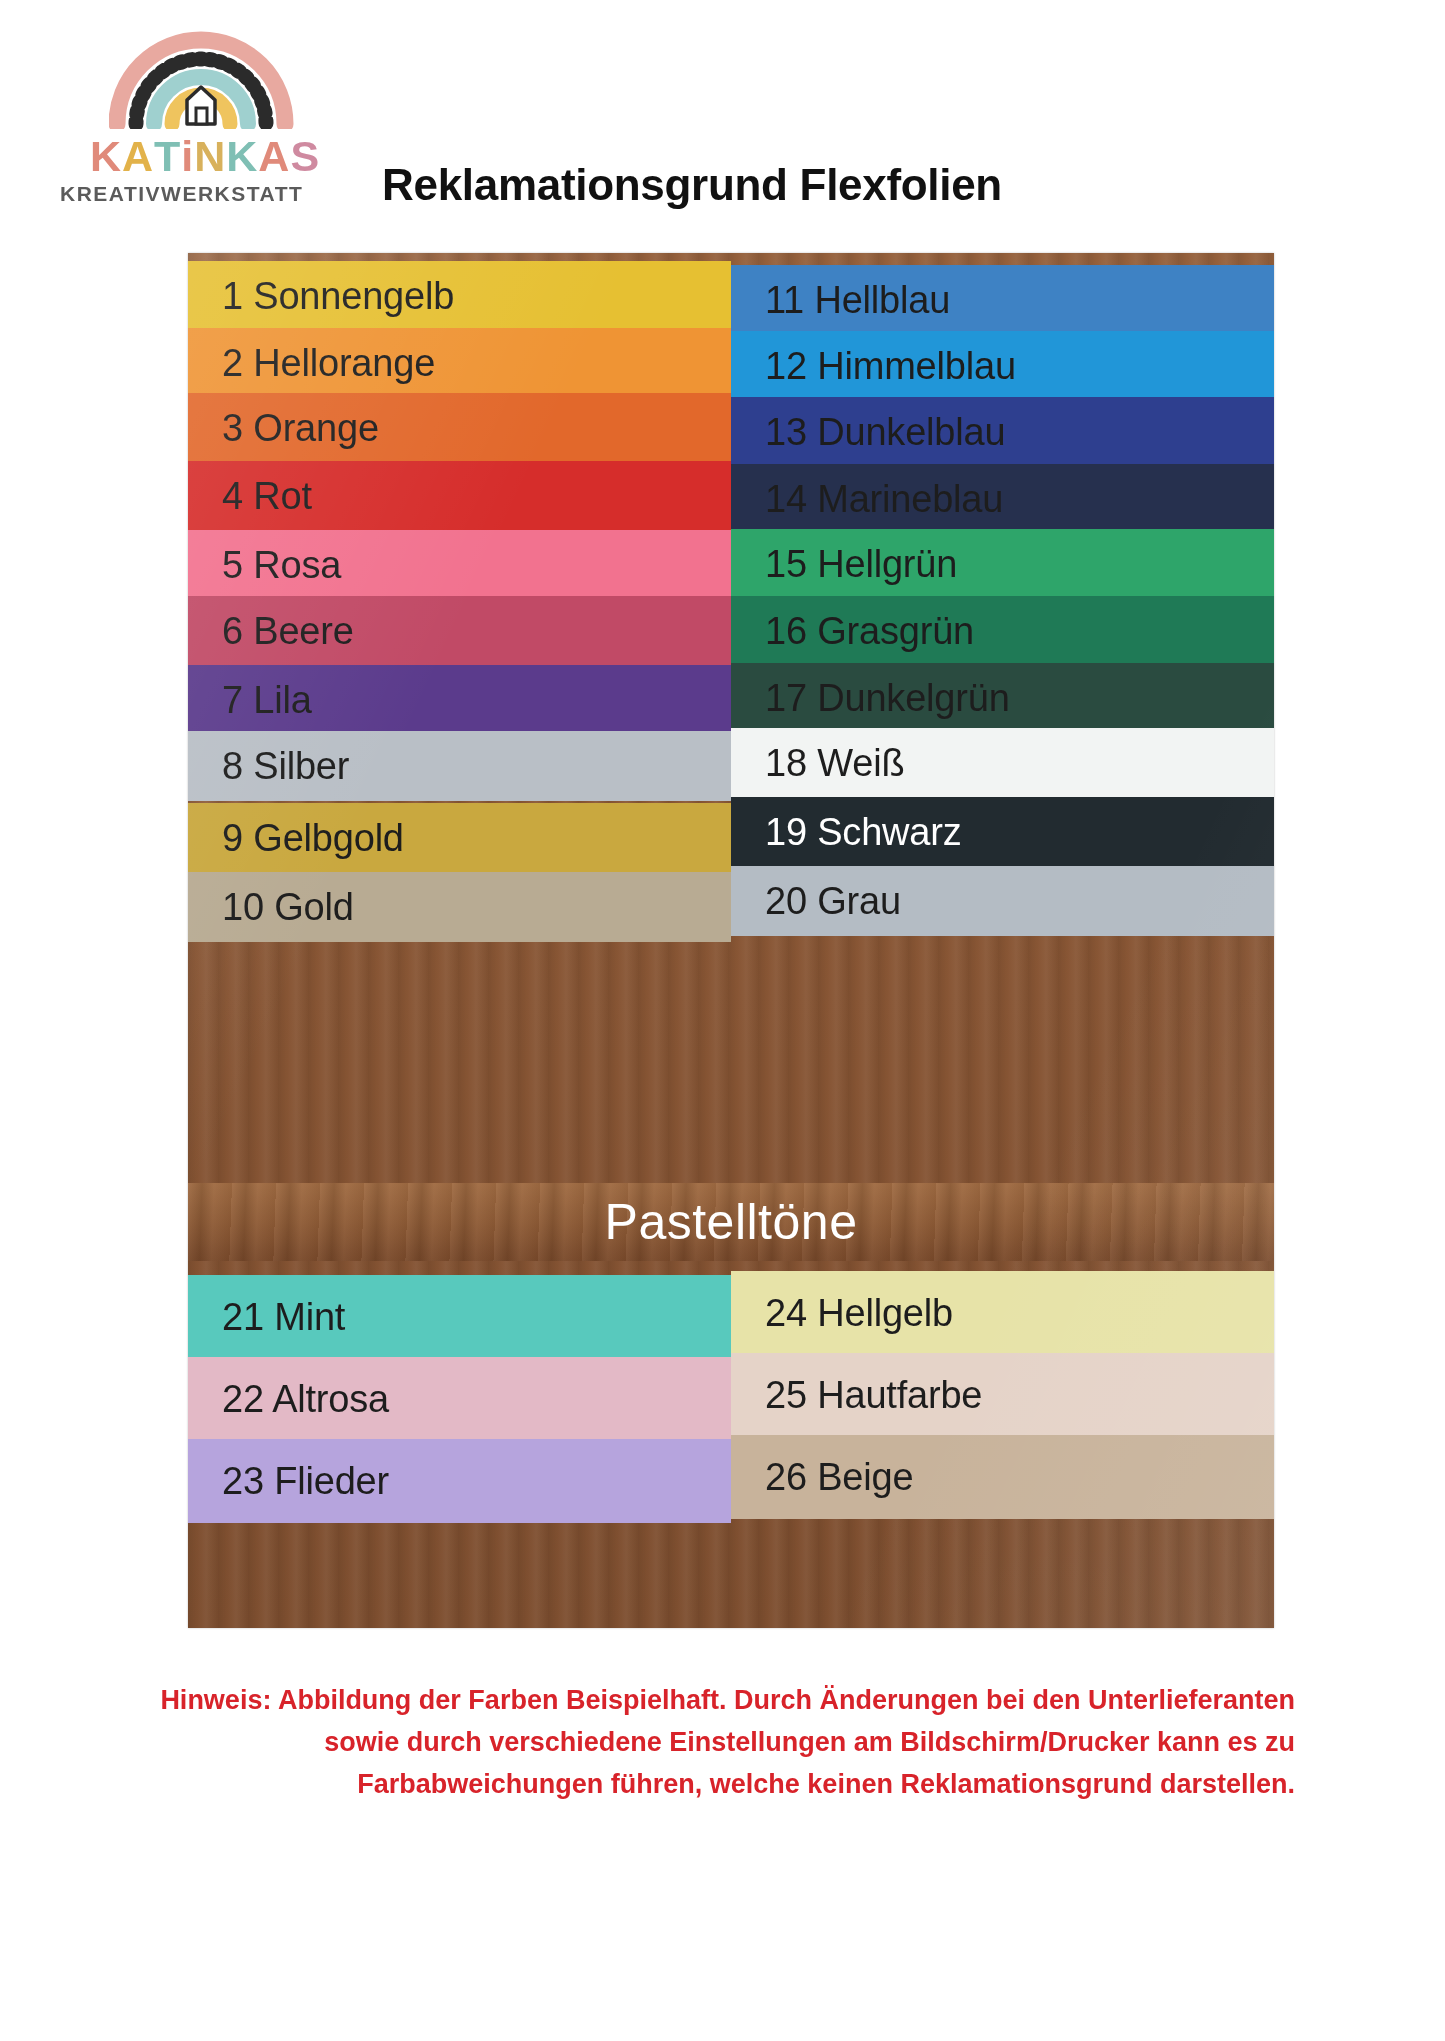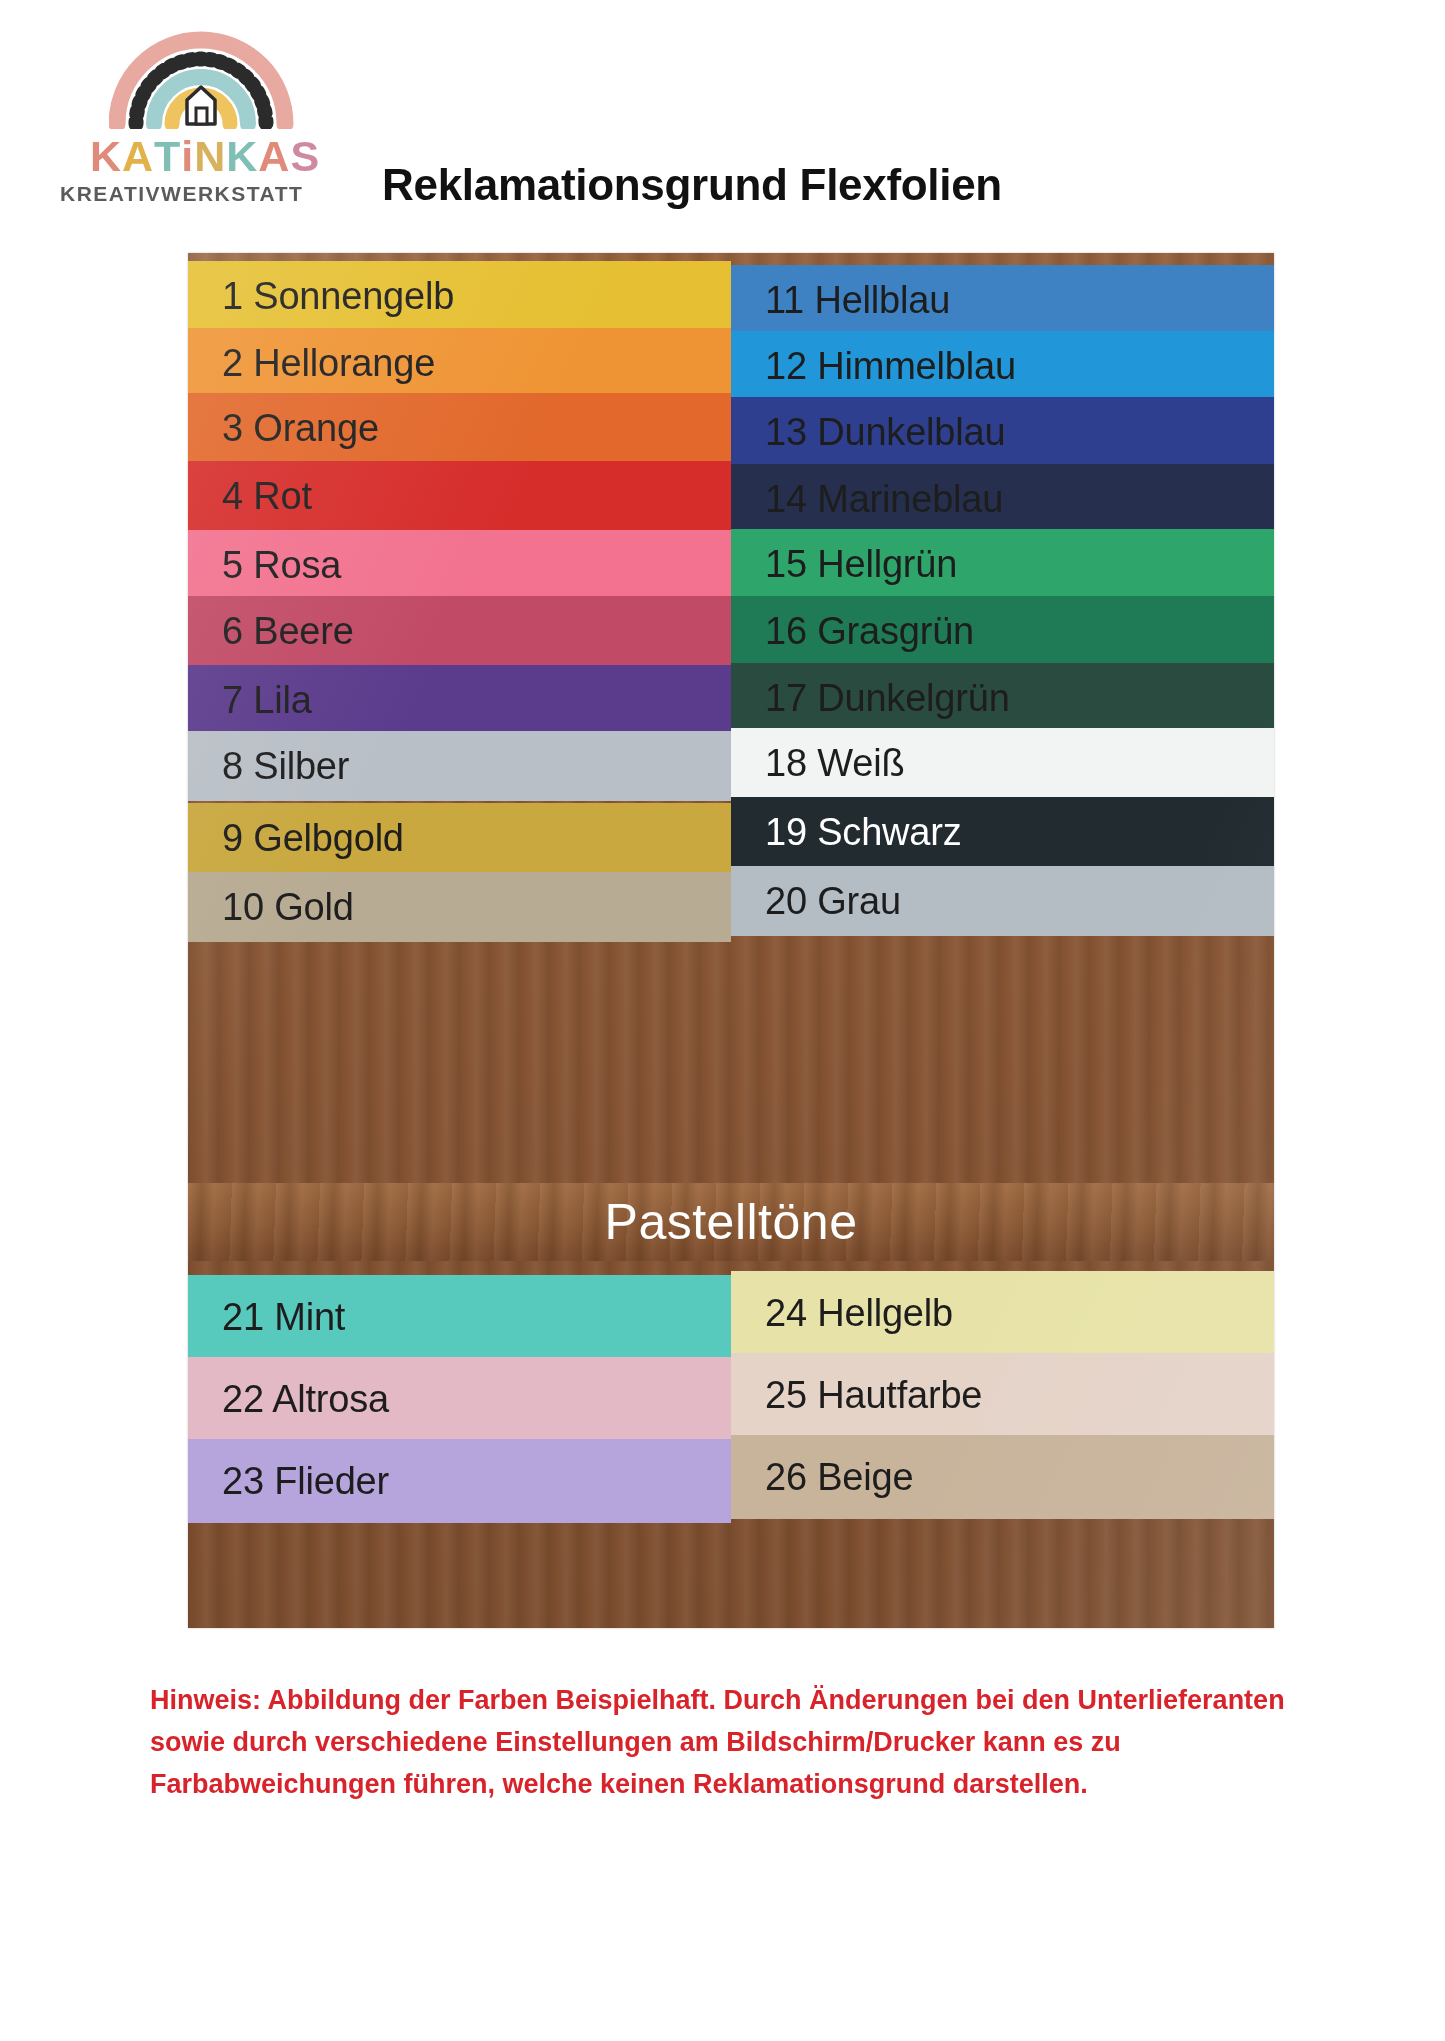--- a/index.html
+++ b/index.html
@@ -144,21 +144,21 @@
     background:
       linear-gradient(115deg, rgba(255,255,255,0.12) 0%, rgba(255,255,255,0.0) 26%, rgba(255,255,255,0.0) 74%, rgba(255,255,255,0.08) 100%);
   }
 
   
   .note {
     position: absolute;
     left: 150px;
     top: 1680px;
     width: 1145px;
-    text-align: left;
+    text-align: right;
     color: #d8232a;
     font-size: 27px;
     font-weight: bold;
     line-height: 1.55;
   }
 </style>
 </head>
 <body>
 
 <div class="header">

